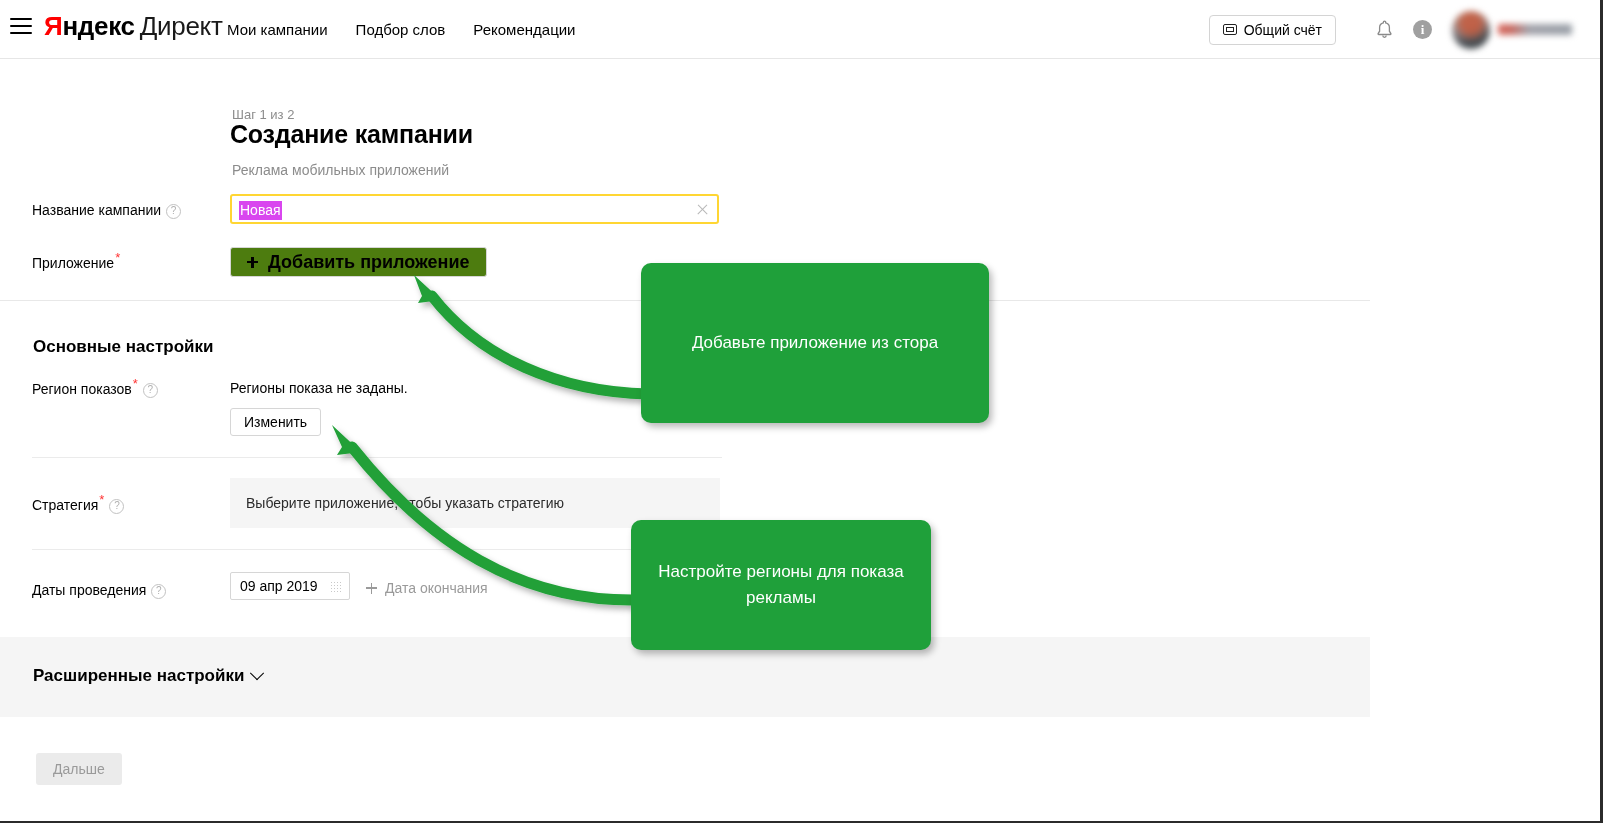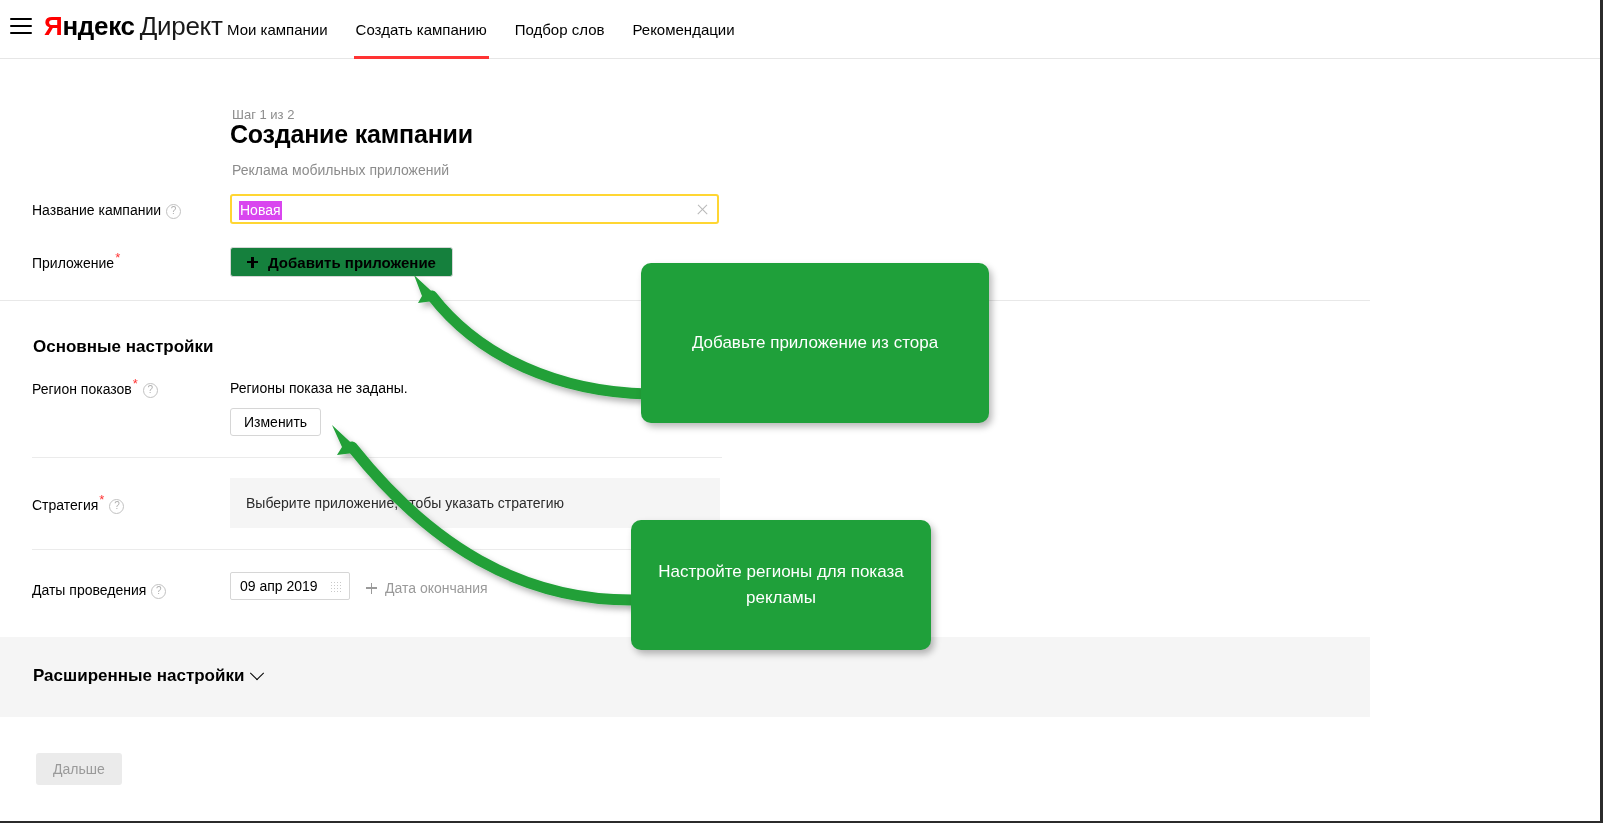--- a/index.html
+++ b/index.html
@@ -250,22 +250,22 @@
   
   .app-row-label { top: 196px; }
   .add-app-btn {
     position: absolute;
     left: 230px; top: 188px;
     height: 30px;
     padding: 0 16px;
     display: flex; align-items: center; gap: 10px;
     border: 1px solid #d6d6d6;
     border-radius: 3px;
-    background: #15803d;
-    font-size: 15px; font-weight: bold; color: #000;
+    background: #4d7c0f;
+    font-size: 18px; font-weight: bold; color: #000;
     cursor: pointer;
     box-sizing: border-box;
   }
   .plus-ico {
     position: relative; width: 11px; height: 11px; display:inline-block;
   }
   .plus-ico::before, .plus-ico::after {
     content:""; position:absolute; background:#000;
   }
   .plus-ico::before { left:0; top:4.5px; width:11px; height:2.4px; }
@@ -415,25 +415,39 @@
       <i></i>
         <i></i>
         <i></i>
     </div>
     <div class="logo">
       <span class="ya">Я</span><span class="ndex">ндекс</span><span class="direct">Директ</span>
     </div>
 
     <div class="nav">
       <div class="nav-item">Мои кампании</div>
-      <div class="nav-item active">Создать кампанию</div>
       <div class="nav-item">Подбор слов</div>
       <div class="nav-item">Рекомендации</div>
     </div>
 
+    <div class="header-right">
+      <div class="account-btn">
+        <span class="wallet-ico"></span>
+        <span>Общий счёт</span>
+      </div>
+      <div class="bell-ico">
+        <svg width="17" height="19" viewBox="0 0 17 19" aria-hidden="true">
+          <path d="M8.5 1.2c-.7 0-1.2.5-1.2 1.2v.5C5.1 3.4 3.6 5.3 3.6 7.6v3.6L2.1 13.6c-.2.4.1.9.6.9h11.6c.5 0 .8-.5.6-.9l-1.5-2.4V7.6c0-2.3-1.5-4.2-3.7-4.7v-.5c0-.7-.5-1.2-1.2-1.2z" fill="none" stroke="#8a8a8a" stroke-width="1.3"></path>
+          <path d="M6.8 15.6c0 1 .8 1.8 1.7 1.8s1.7-.8 1.7-1.8" fill="none" stroke="#8a8a8a" stroke-width="1.3"></path>
+        </svg>
+      </div>
+      <div class="info-ico">i</div>
+      <div class="avatar"></div>
+      <div class="user-name"></div>
+    </div>
   </div>
 
   <div class="content">
 
     <div class="step-label">Шаг 1 из 2</div>
     <div class="page-title">Создание кампании</div>
     <div class="page-sub">Реклама мобильных приложений</div>
 
     <div class="col-label name-row-label">
       <span>Название кампании</span><span class="qmark">?</span>

